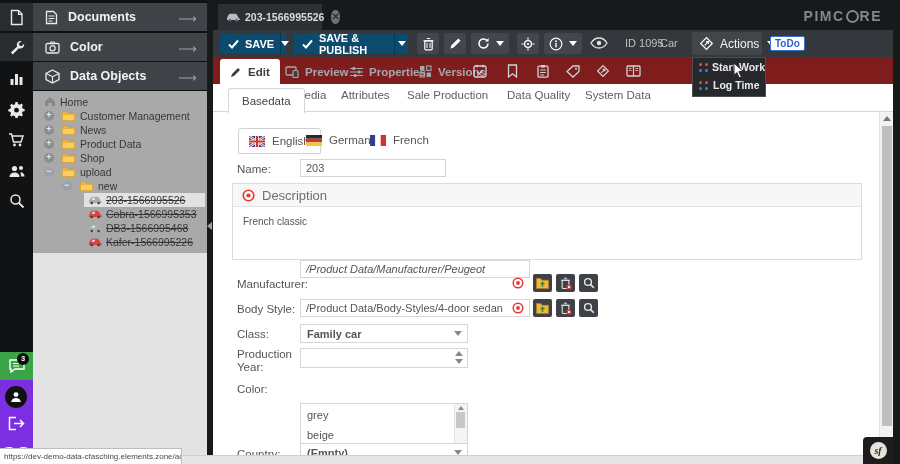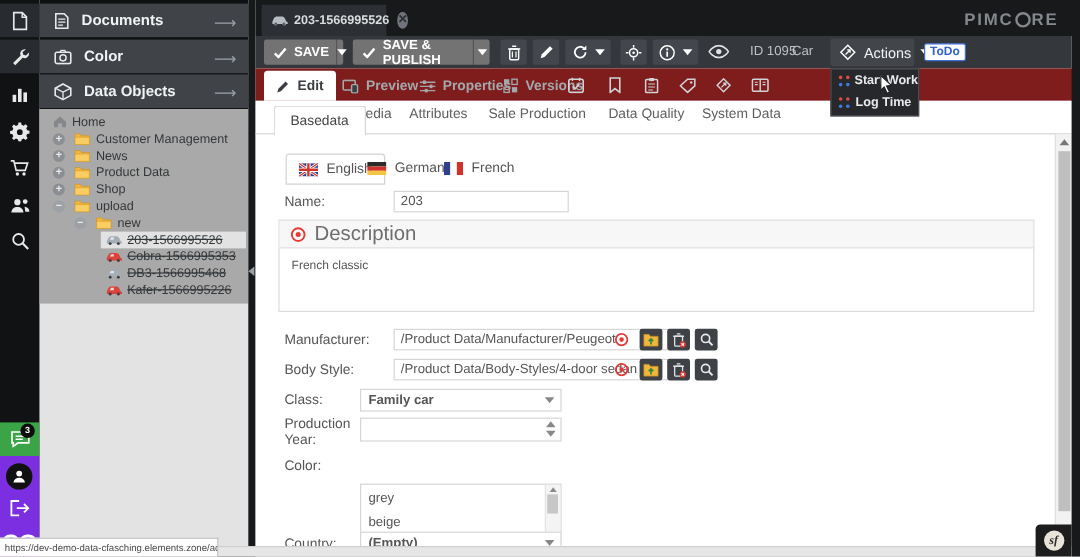--- a/index.html
+++ b/index.html
@@ -31,21 +31,21 @@
   #split-arrow{position:absolute;left:0px;top:222px;width:0;height:0;border-top:4px solid transparent;border-bottom:4px solid transparent;border-right:5px solid #9b9fa3;}
   
   #topbar{left:213px;top:0;width:687px;height:30px;background:#17191b;}
   #doc-tab{position:absolute;left:5px;top:4px;width:104px;height:26px;background:#2c2f33;display:flex;align-items:center;cursor:pointer;}
   #doc-tab .ttl{color:#d9dbdd;font-size:10.5px;font-weight:bold;margin-left:5px;white-space:nowrap;}
   #tab-close{margin-left:7px;width:14px;height:14px;border-radius:50%;background:#70747a;color:#2c2f33;font-size:10px;line-height:14px;text-align:center;font-weight:bold;cursor:pointer;}
   #logo{position:absolute;right:18px;top:8px;color:#84888d;font-weight:bold;font-size:14px;letter-spacing:1.5px;display:flex;align-items:center;}
   .ringO{display:inline-block;width:9px;height:9px;border:2.5px solid #84888d;border-radius:50%;margin:0 1px;}
   
   #tb1{left:213px;top:30px;width:680px;height:27px;background:#34373c;}
-  .gbtn{position:absolute;top:3px;height:21px;background:#737373;border-radius:2px;display:flex;align-items:center;color:#fff;font-weight:bold;font-size:11px;cursor:pointer;}
+  .gbtn{position:absolute;top:3px;height:21px;background:#0c4a6e;border-radius:2px;display:flex;align-items:center;color:#fff;font-weight:bold;font-size:11px;cursor:pointer;}
   .gbtn .cpart{width:17px;height:21px;border-left:1px solid rgba(0,0,0,.25);display:flex;align-items:center;justify-content:center;}
   .ibtn{position:absolute;top:3px;width:22px;height:21px;background:#43474d;border-radius:2px;display:flex;align-items:center;justify-content:center;cursor:pointer;}
   .ibtn-w{width:38px;}
   .caret{width:0;height:0;border-left:4px solid transparent;border-right:4px solid transparent;border-top:5px solid #fff;}
   .tb-txt{position:absolute;top:7px;color:#bcc0c3;font-size:11px;}
   #actions-btn{position:absolute;left:479px;top:2px;width:70px;height:23px;background:#42464b;border-radius:2px;display:flex;align-items:center;cursor:pointer;}
   #todo-badge{position:absolute;left:557px;top:6px;background:#fff;border:1px solid #3b6fd4;color:#2f62c9;font-size:10px;font-weight:bold;padding:0px 4px;border-radius:2px;line-height:13px;}
   
   #actions-menu{left:692px;top:57px;width:72px;height:38px;background:#26282c;border:1px solid #4a4e53;z-index:40;}
   .mitem{position:relative;height:18px;display:flex;align-items:center;cursor:pointer;}
@@ -60,30 +60,30 @@
   .ib2{position:absolute;top:4px;width:24px;height:20px;display:flex;align-items:center;justify-content:center;cursor:pointer;}
   
   #content{left:213px;top:84px;width:680px;height:371px;background:#fff;}
   #ctab-line{position:absolute;left:0;top:27px;width:680px;height:1px;background:#d6d6d6;}
   .ctab{position:absolute;top:5px;font-size:11.5px;color:#5e5e5e;cursor:pointer;white-space:nowrap;}
   #ctab-active{position:absolute;left:15px;top:4px;height:24px;background:#fff;border:1px solid #d6d6d6;border-bottom:none;border-radius:3px 3px 0 0;padding:0 13px;display:flex;align-items:center;font-size:11.5px;color:#444;cursor:pointer;z-index:2;}
   .langtab{position:absolute;top:44px;height:24px;display:flex;align-items:center;font-size:11.5px;color:#555;cursor:pointer;}
   #lang-active{border:1px solid #d2d2d2;background:#fff;border-radius:3px 3px 0 0;padding:0 10px;}
   .flag{margin-right:7px;}
   .flbl{position:absolute;font-size:11.5px;color:#555;}
-  .finput{position:absolute;height:16px;border:1px solid #d6d6d6;background:#fff;font-family:"Liberation Sans",sans-serif;font-size:11px;color:#555;padding:0 5px;outline:none;margin-left:28px;}
+  .finput{position:absolute;height:16px;border:1px solid #d6d6d6;background:#fff;font-family:"Liberation Sans",sans-serif;font-size:11px;color:#555;padding:0 5px;outline:none;}
   .selbox{position:absolute;height:17px;border:1px solid #d6d6d6;background:#fff;cursor:pointer;font-weight:bold;}
   .selbox .stxt{position:absolute;left:6px;top:3px;font-size:11px;color:#555;white-space:nowrap;}
   .selbox .scaret{position:absolute;right:5px;top:6px;width:0;height:0;border-left:4px solid transparent;border-right:4px solid transparent;border-top:5px solid #888;}
   .sidebtn{position:absolute;width:19px;height:18px;background:#3e4247;border-radius:2px;display:flex;align-items:center;justify-content:center;cursor:pointer;}
   .bullseye{position:absolute;width:12px;height:12px;}
   
   #desc-panel{position:absolute;left:19px;top:99px;width:628px;height:75px;border:1px solid #dcdcdc;background:#fff;}
   #desc-hdr{position:absolute;left:0;top:0;right:0;height:22px;background:#f7f7f7;border-bottom:1px solid #e2e2e2;display:flex;align-items:center;}
-  #desc-title{color:#6e6e6e;font-size:17px;margin-left:7px;}
+  #desc-title{color:#6e6e6e;font-size:13px;margin-left:7px;}
   #desc-body{position:absolute;left:10px;top:32px;font-size:10px;color:#555;cursor:text;}
   
   #colorbox{position:absolute;left:87px;top:295px;width:166px;height:58px;border:1px solid #d6d6d6;background:#fff;margin-top:24px;}
   .copt{position:absolute;left:6px;font-size:11px;color:#555;cursor:pointer;}
   #color-scroll{position:absolute;right:0;top:0;width:12px;height:56px;background:#f4f4f4;border-left:1px solid #e3e3e3;}
   #color-thumb{position:absolute;left:1px;top:8px;width:9px;height:16px;background:#c7c7c7;cursor:pointer;}
   .tinytri-u{width:0;height:0;border-left:3.5px solid transparent;border-right:3.5px solid transparent;border-bottom:4px solid #8a8a8a;margin:2px auto 0;}
   .tinytri-d{width:0;height:0;border-left:3.5px solid transparent;border-right:3.5px solid transparent;border-top:4px solid #8a8a8a;margin:2px auto 0;}
   
   .spinbtns{position:absolute;right:4px;top:2px;}
@@ -616,21 +616,21 @@
               <circle cx="6.5" cy="6.5" r="5.3" fill="none" stroke="#e53935" stroke-width="1.6"></circle>
               <circle cx="6.5" cy="6.5" r="2.1" fill="#e53935"></circle>
             </svg>
         </span>
         <span id="desc-title">Description</span>
       </div>
       <div id="desc-body">French classic</div>
     </div>
 
     <span class="flbl" style="left:24px;top:194px">Manufacturer:</span>
-    <input class="finput" style="left: 87px; top: 190px; width: 218px;" readonly="" value="/Product Data/Manufacturer/Peugeot">
+    <input class="finput" style="left: 87px; top: 176px; width: 218px; font-style: italic;" readonly="" value="/Product Data/Manufacturer/Peugeot">
     <span class="bullseye" style="left:299px;top:193px">
       <svg width="12" height="12" viewBox="0 0 12 12">
           <circle cx="6" cy="6" r="4.8" fill="none" stroke="#e53935" stroke-width="1.5"></circle>
           <circle cx="6" cy="6" r="1.9" fill="#e53935"></circle>
         </svg>
     </span>
     <div class="sidebtn" style="left:320px;top:190px">
       <svg width="13" height="11" viewBox="0 0 13 11">
           <path d="M.5.5h4.2l1.3 1.7h6.5v8.3H.5z" fill="#f2b63c" stroke="#b5831e" stroke-width=".6"></path>
           <path d="M6.5 9V4.5M4.6 6.3L6.5 4.4l1.9 1.9" fill="none" stroke="#2e8b3d" stroke-width="1.4"></path>

